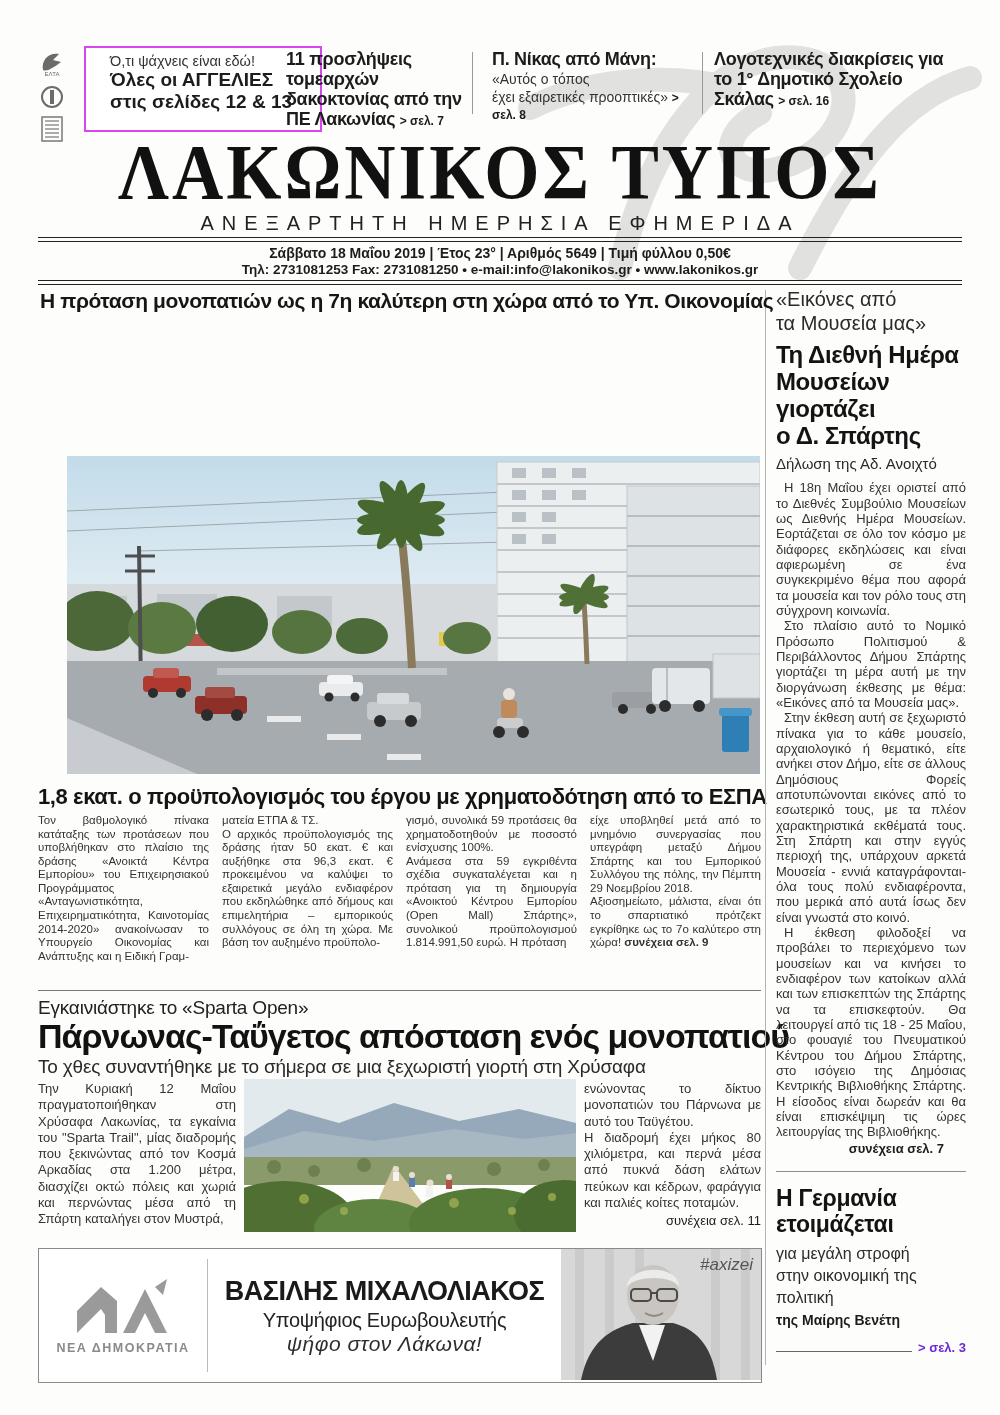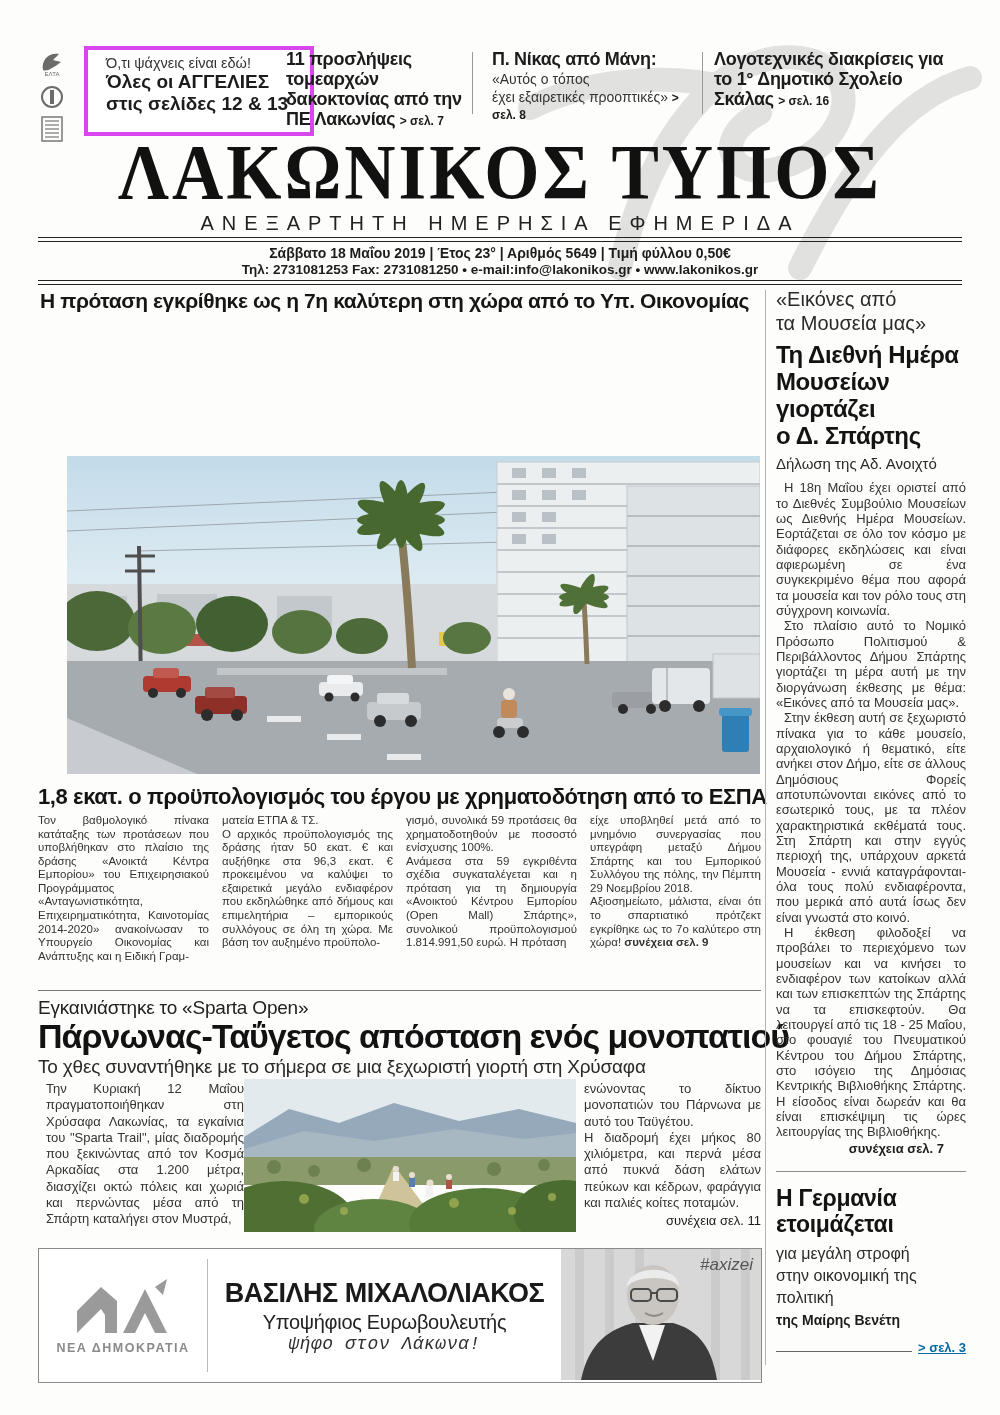--- a/index.html
+++ b/index.html
@@ -8,21 +8,21 @@
   .abs{position:absolute;}
   .prelined{white-space:pre-line;}
   .just{text-align:justify;}
   .b{font-weight:bold;}
 
   
   .watermark{left:470px;top:18px;width:530px;height:275px;z-index:0;opacity:.5;}
 
   
   .side-icons{left:34px;top:48px;width:36px;display:flex;flex-direction:column;gap:7px;align-items:center;z-index:2;}
-  .classified-box{left:84px;top:46px;width:186px;height:72px;border:4px solid #d946ef;padding:5px 18px;z-index:2;background:rgba(255,255,255,.85);}
+  .classified-box{left:84px;top:46px;width:186px;height:72px;border:2px solid #d946ef;padding:5px 24px;z-index:2;background:rgba(255,255,255,.85);}
   .cb1{font-size:14.5px;color:#333;}
   .cb2,.cb3{font-size:19px;font-weight:bold;line-height:1.18;color:#1c1c1c;}
   .teaser{z-index:2;}
   .teaser-title{font-size:18px;font-weight:bold;line-height:1.12;color:#1c1c1c;letter-spacing:-.3px;}
   .teaser-sub{font-size:14px;line-height:1.25;color:#333;margin-top:2px;}
   .pageref{font-size:12px;font-weight:bold;color:#1c1c1c;}
   .vline{width:1px;background:#999;z-index:2;}
 
   
   .masthead-title{top:128px;left:38px;width:924px;text-align:center;z-index:1;
@@ -39,53 +39,53 @@
   .subhead{top:784px;left:38px;width:724px;font-size:22px;font-weight:bold;letter-spacing:-.4px;white-space:nowrap;color:#141414;}
   .cols{top:814px;left:38px;width:723px;display:flex;gap:13px;}
   .bodycol{flex:1;font-size:11.5px;line-height:1.18;color:#333;}
   .hr1{top:990px;left:38px;width:723px;border-top:1px solid #777;}
 
   
   .s-kicker{top:997px;left:38px;font-size:19px;color:#222;letter-spacing:-.2px;}
   .s-headline{top:1017px;left:38px;width:724px;font-size:34px;font-weight:bold;letter-spacing:-1px;white-space:nowrap;color:#121212;}
   .s-subhead{top:1056px;left:38px;width:724px;font-size:19px;color:#2a2a2a;letter-spacing:-.2px;}
   .s-col{font-size:13px;line-height:1.25;color:#333;}
-  .s-col1{top:1081px;left:46px;width:198px;}
+  .s-col1{top:1081px;left:38px;width:198px;}
   .photo2{top:1079px;left:244px;width:332px;height:153px;}
   .s-col2{top:1081px;left:584px;width:177px;}
   .s-cont{text-align:right;font-weight:normal;font-size:13px;margin-top:2px;color:#1c1c1c;}
 
   
   .ad{top:1248px;left:38px;width:722px;height:133px;border:1px solid #8a8a8a;background:#fff;display:flex;align-items:stretch;}
   .ad-logo{width:168px;display:flex;flex-direction:column;align-items:center;justify-content:center;gap:2px;}
   .ad-party{font-size:12.5px;font-weight:bold;letter-spacing:1.5px;color:#8a8a8a;}
   .ad-vline{width:1px;background:#bbb;margin:10px 0;}
   .ad-text{flex:1;display:flex;flex-direction:column;align-items:center;justify-content:center;padding:0 6px;}
   .ad-name{font-size:27px;font-weight:bold;letter-spacing:-.5px;color:#1a1a1a;white-space:nowrap;}
   .ad-role{font-size:20px;color:#222;margin-top:2px;letter-spacing:-.3px;}
-  .ad-slogan{font-size:18px;font-style:italic;color:#2e2e2e;letter-spacing:.5px;font-family:Liberation Mono, monospace;}
+  .ad-slogan{font-size:21px;font-style:italic;color:#2e2e2e;letter-spacing:.5px;}
   .ad-photo{width:200px;position:relative;}
   .ad-hash{position:absolute;top:6px;right:8px;font-size:17px;font-style:italic;color:#555;z-index:2;}
 
   
   .sb-vline{left:765px;top:290px;width:1px;height:1075px;background:#b3b3b3;}
   .sidebar{left:776px;top:287px;width:190px;}
   .m-kicker{font-size:20px;line-height:1.2;color:#2a2a2a;}
   .m-headline{font-size:24px;font-weight:bold;line-height:1.13;letter-spacing:-.4px;color:#131313;margin-top:6px;}
   .m-subhead{font-size:15px;color:#2a2a2a;margin-top:6px;}
   .m-body{margin-top:8px;}
   .m-body p{margin:0;font-size:13px;line-height:1.18;color:#333;text-indent:8px;}
   .m-cont{font-weight:bold;font-size:13px;text-align:right;padding-right:22px;margin-top:1px;color:#1c1c1c;}
   .sb-div{border-top:1px solid #8d8d8d;margin:15px 0 13px 0;}
   .g-headline{font-size:23px;font-weight:bold;line-height:1.15;letter-spacing:-.3px;color:#131313;}
   .g-sub{font-size:16px;line-height:1.35;color:#2a2a2a;margin-top:6px;}
   .g-author{font-size:14px;font-weight:bold;margin-top:4px;color:#1c1c1c;}
   .g-pageline{display:flex;align-items:flex-end;gap:6px;margin-top:12px;}
   .g-fill{flex:1;border-bottom:1px solid #666;margin-bottom:3px;}
-  .g-page{font-size:13px;font-weight:bold;color:#0369a1;text-decoration:underline;}
+  .g-page{font-size:13px;font-weight:bold;color:#6d28d9;}
 </style>
 </head>
 <body>
 
 <div class="page">
 
   <svg class="abs watermark" viewBox="0 0 530 275">
     <g fill="none" stroke="#bdbdbd" stroke-width="24" stroke-linecap="round" opacity="0.85">
       <path d="M150 250 C 180 120, 250 30, 330 40 C 400 50, 380 130, 310 150 C 260 165, 240 120, 290 95"></path>
       <path d="M330 250 C 380 150, 430 80, 500 60"></path>
@@ -140,21 +140,21 @@
     <span class="pageref">&gt; σελ. 16</span>
   </div>
 
   <div class="abs masthead-title">ΛΑΚΩΝΙΚΟΣ ΤΥΠΟΣ</div>
   <div class="abs masthead-sub">ΑΝΕΞΑΡΤΗΤΗ ΗΜΕΡΗΣΙΑ ΕΦΗΜΕΡΙΔΑ</div>
   <div class="abs rule-double" style="top:237px;"></div>
   <div class="abs dateline" style="top:245px;font-size:14px;">Σάββατο 18 Μαΐου 2019 | Έτος 23° | Αριθμός 5649 | Τιμή φύλλου 0,50€</div>
   <div class="abs dateline" style="top:262px;font-size:13.5px;">Τηλ: 2731081253 Fax: 2731081250 • e-mail:info@lakonikos.gr • www.lakonikos.gr</div>
   <div class="abs rule-double" style="top:280px;"></div>
 
-  <div class="abs kicker">Η πρόταση εγκρίθηκε ως η 7η καλύτερη στη χώρα από το Υπ. Οικονομίας</div>
+  <div class="abs kicker">Η πρόταση μονοπατιών ως η 7η καλύτερη στη χώρα από το Υπ. Οικονομίας</div>
 
   <svg class="abs photo1" viewBox="0 0 693 318" preserveAspectRatio="none">
     <defs>
       <linearGradient id="sky" x1="0" y1="0" x2="0" y2="1">
         <stop offset="0" stop-color="#c3dcea"></stop>
           <stop offset="1" stop-color="#eef4f7"></stop>
       </linearGradient>
     </defs>
     <rect x="0" y="0" width="693" height="210" fill="url(#sky)"></rect>
 

